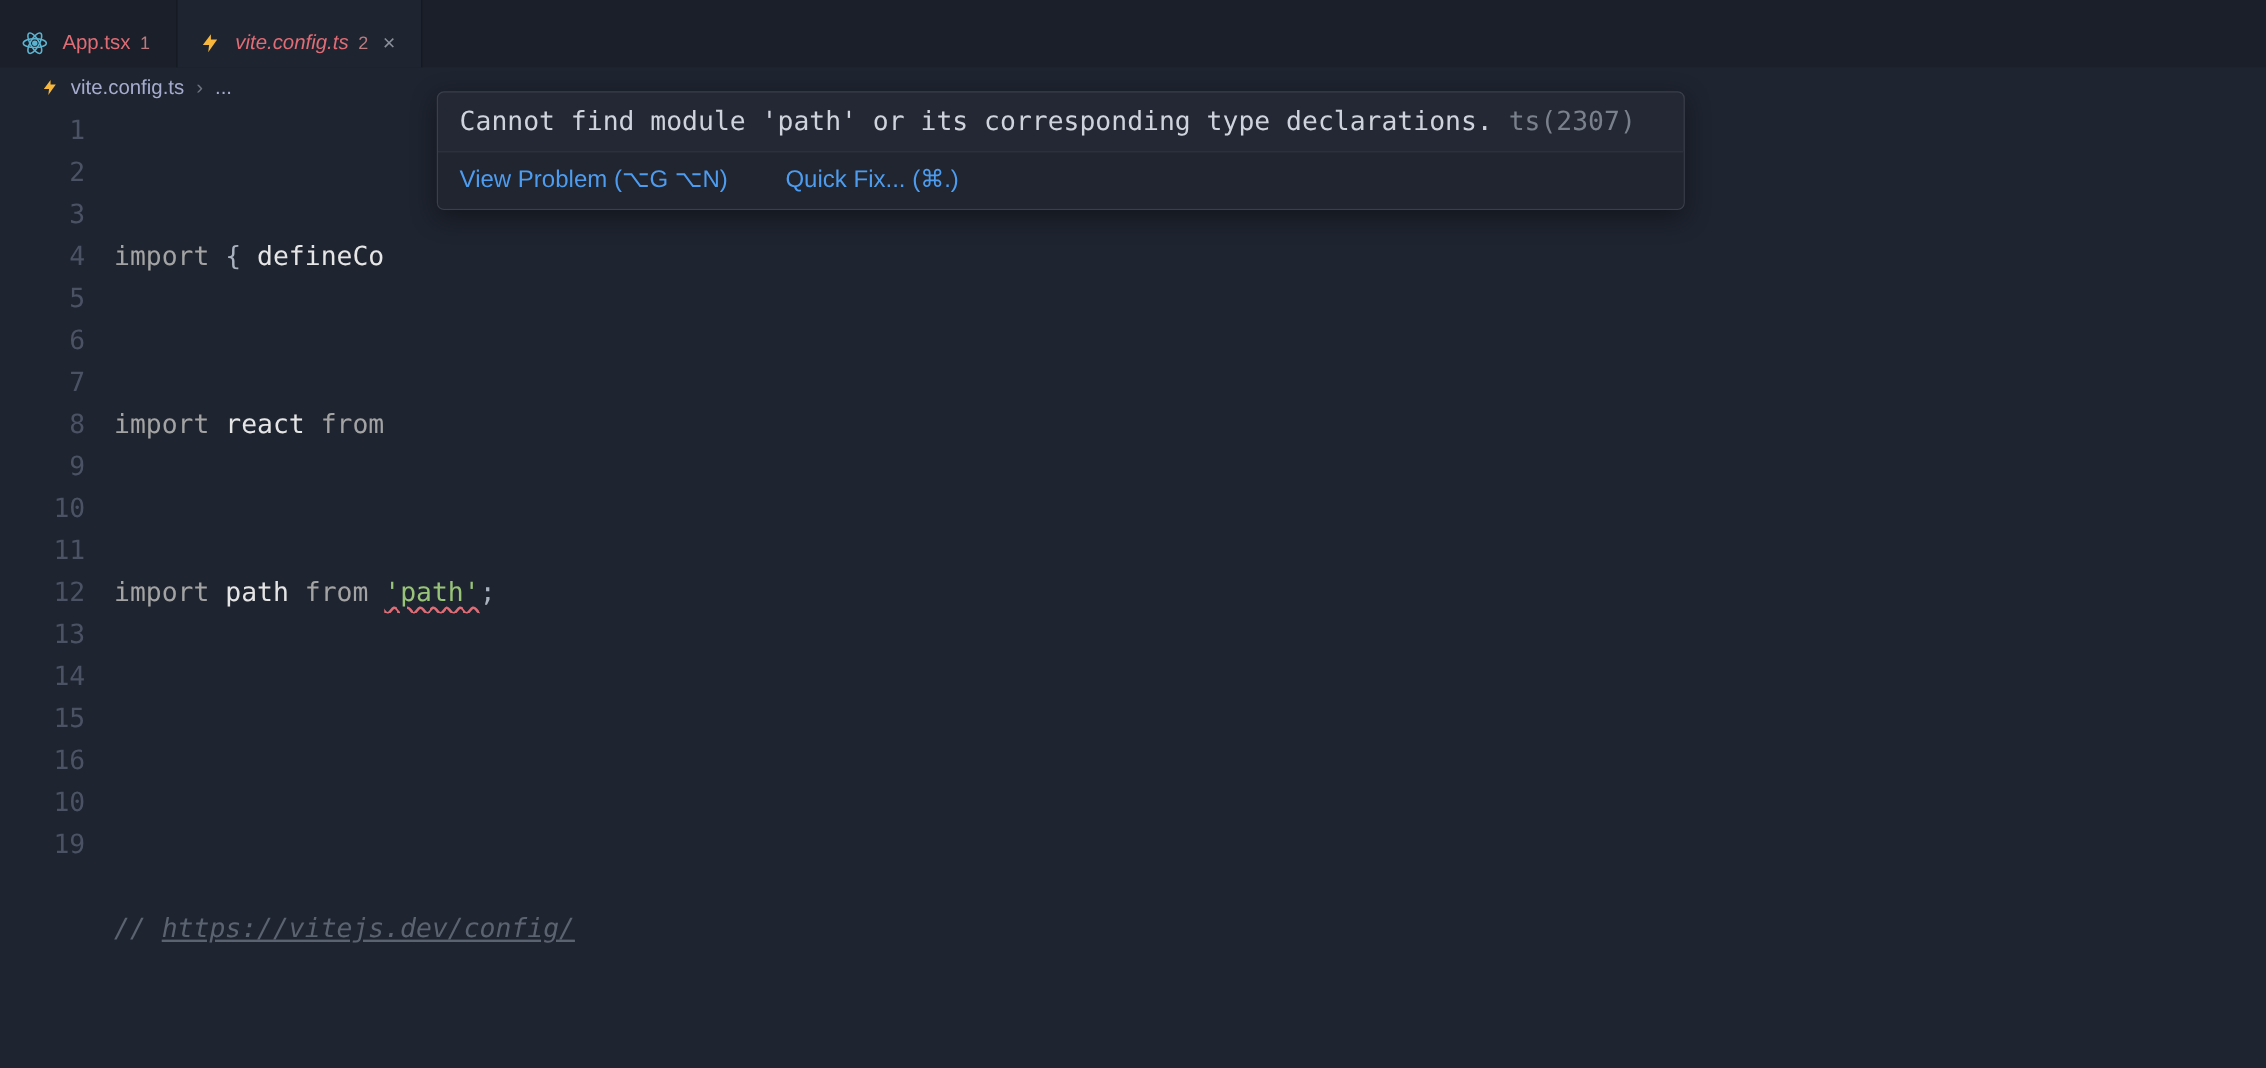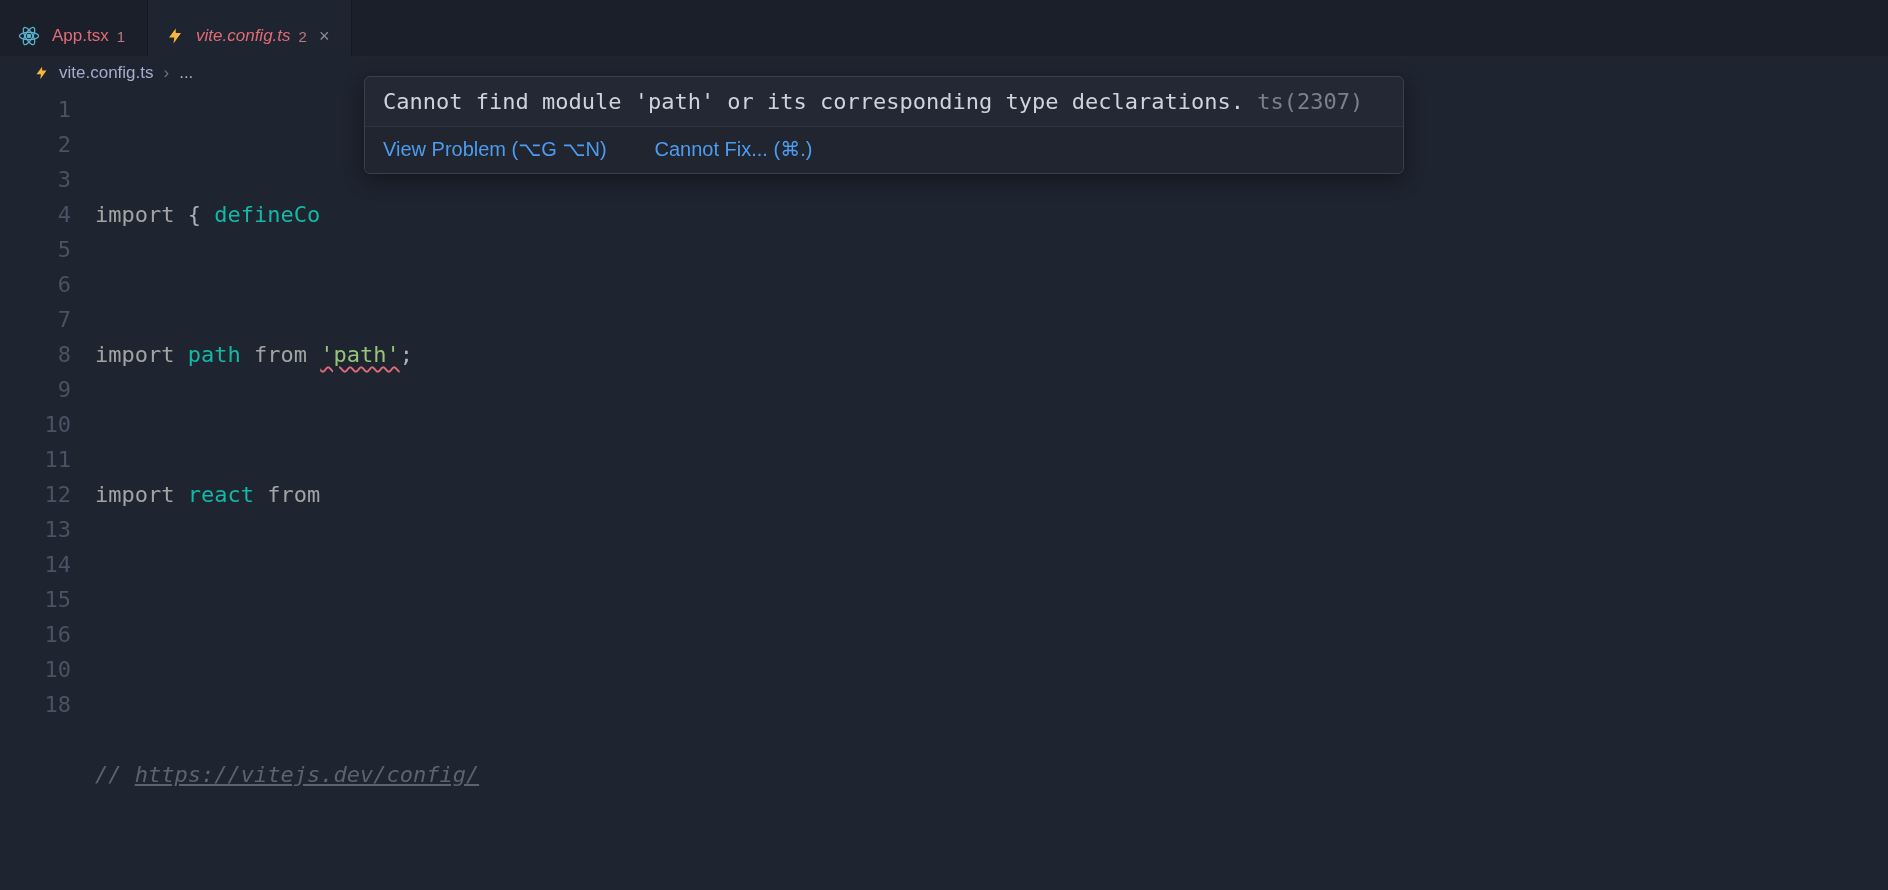--- a/index.html
+++ b/index.html
@@ -80,21 +80,21 @@
   .gutter div { height: 35px; }
   .code {
     position: relative;
     flex: 1;
     white-space: pre;
   }
   .code-line { height: 35px; position: relative; }
 
   
   .kw   { color: #a3a3a3; }
-  .ident{ color: #14b8a6; }
+  .ident{ color: #e5e5e5; }
   .str  { color: #98c379; }
   .punc { color: #abb2bf; }
   .plain{ color: #abb2bf; }
   .comm { color: #5c6370; font-style: italic; }
   .commlink { text-decoration: underline; text-align: right; }
   .err-underline {
     text-decoration: underline wavy #e06c75;
     text-decoration-thickness: 2px;
     text-underline-offset: 4px;
   }
@@ -187,30 +187,30 @@
       <div>8</div>
       <div>9</div>
     <div>10</div>
       <div>11</div>
       <div>12</div>
       <div>13</div>
       <div>14</div>
       <div>15</div>
       <div>16</div>
       <div>10</div>
-      <div>18</div>
+      <div>19</div>
   </div>
 
   <div class="code">
 
     <div class="code-line"><span class="kw">import</span><span class="plain"> </span><span class="punc">{ </span><span class="ident">defineCo</span></div>
 
+    <div class="code-line"><span class="kw">import</span><span class="plain"> </span><span class="ident">react</span><span class="plain"> </span><span class="kw">from</span></div>
+
     <div class="code-line"><span class="kw">import</span><span class="plain"> </span><span class="ident">path</span><span class="plain"> </span><span class="kw">from</span><span class="plain"> </span><span class="str err-underline">'path'</span><span class="punc">;</span></div>
-
-    <div class="code-line"><span class="kw">import</span><span class="plain"> </span><span class="ident">react</span><span class="plain"> </span><span class="kw">from</span></div>
 
     <div class="code-line"></div>
 
     <div class="code-line"><span class="comm">// </span><span class="comm commlink">https://vitejs.dev/config/</span></div>
 
     
 
     
 
     
@@ -238,15 +238,15 @@
 </div>
 
 <div class="hover">
   <div class="hover-msg">
     <span>Cannot find module 'path' or its corresponding type declarations.</span>
     <span class="plain"> </span>
     <span class="code-id">ts(2307)</span>
   </div>
   <div class="hover-actions">
     <a href="#">View Problem (⌥G ⌥N)</a>
-    <a href="#">Cannot Fix... (⌘.)</a>
+    <a href="#">Quick Fix... (⌘.)</a>
   </div>
 </div>
 
 </body></html>

